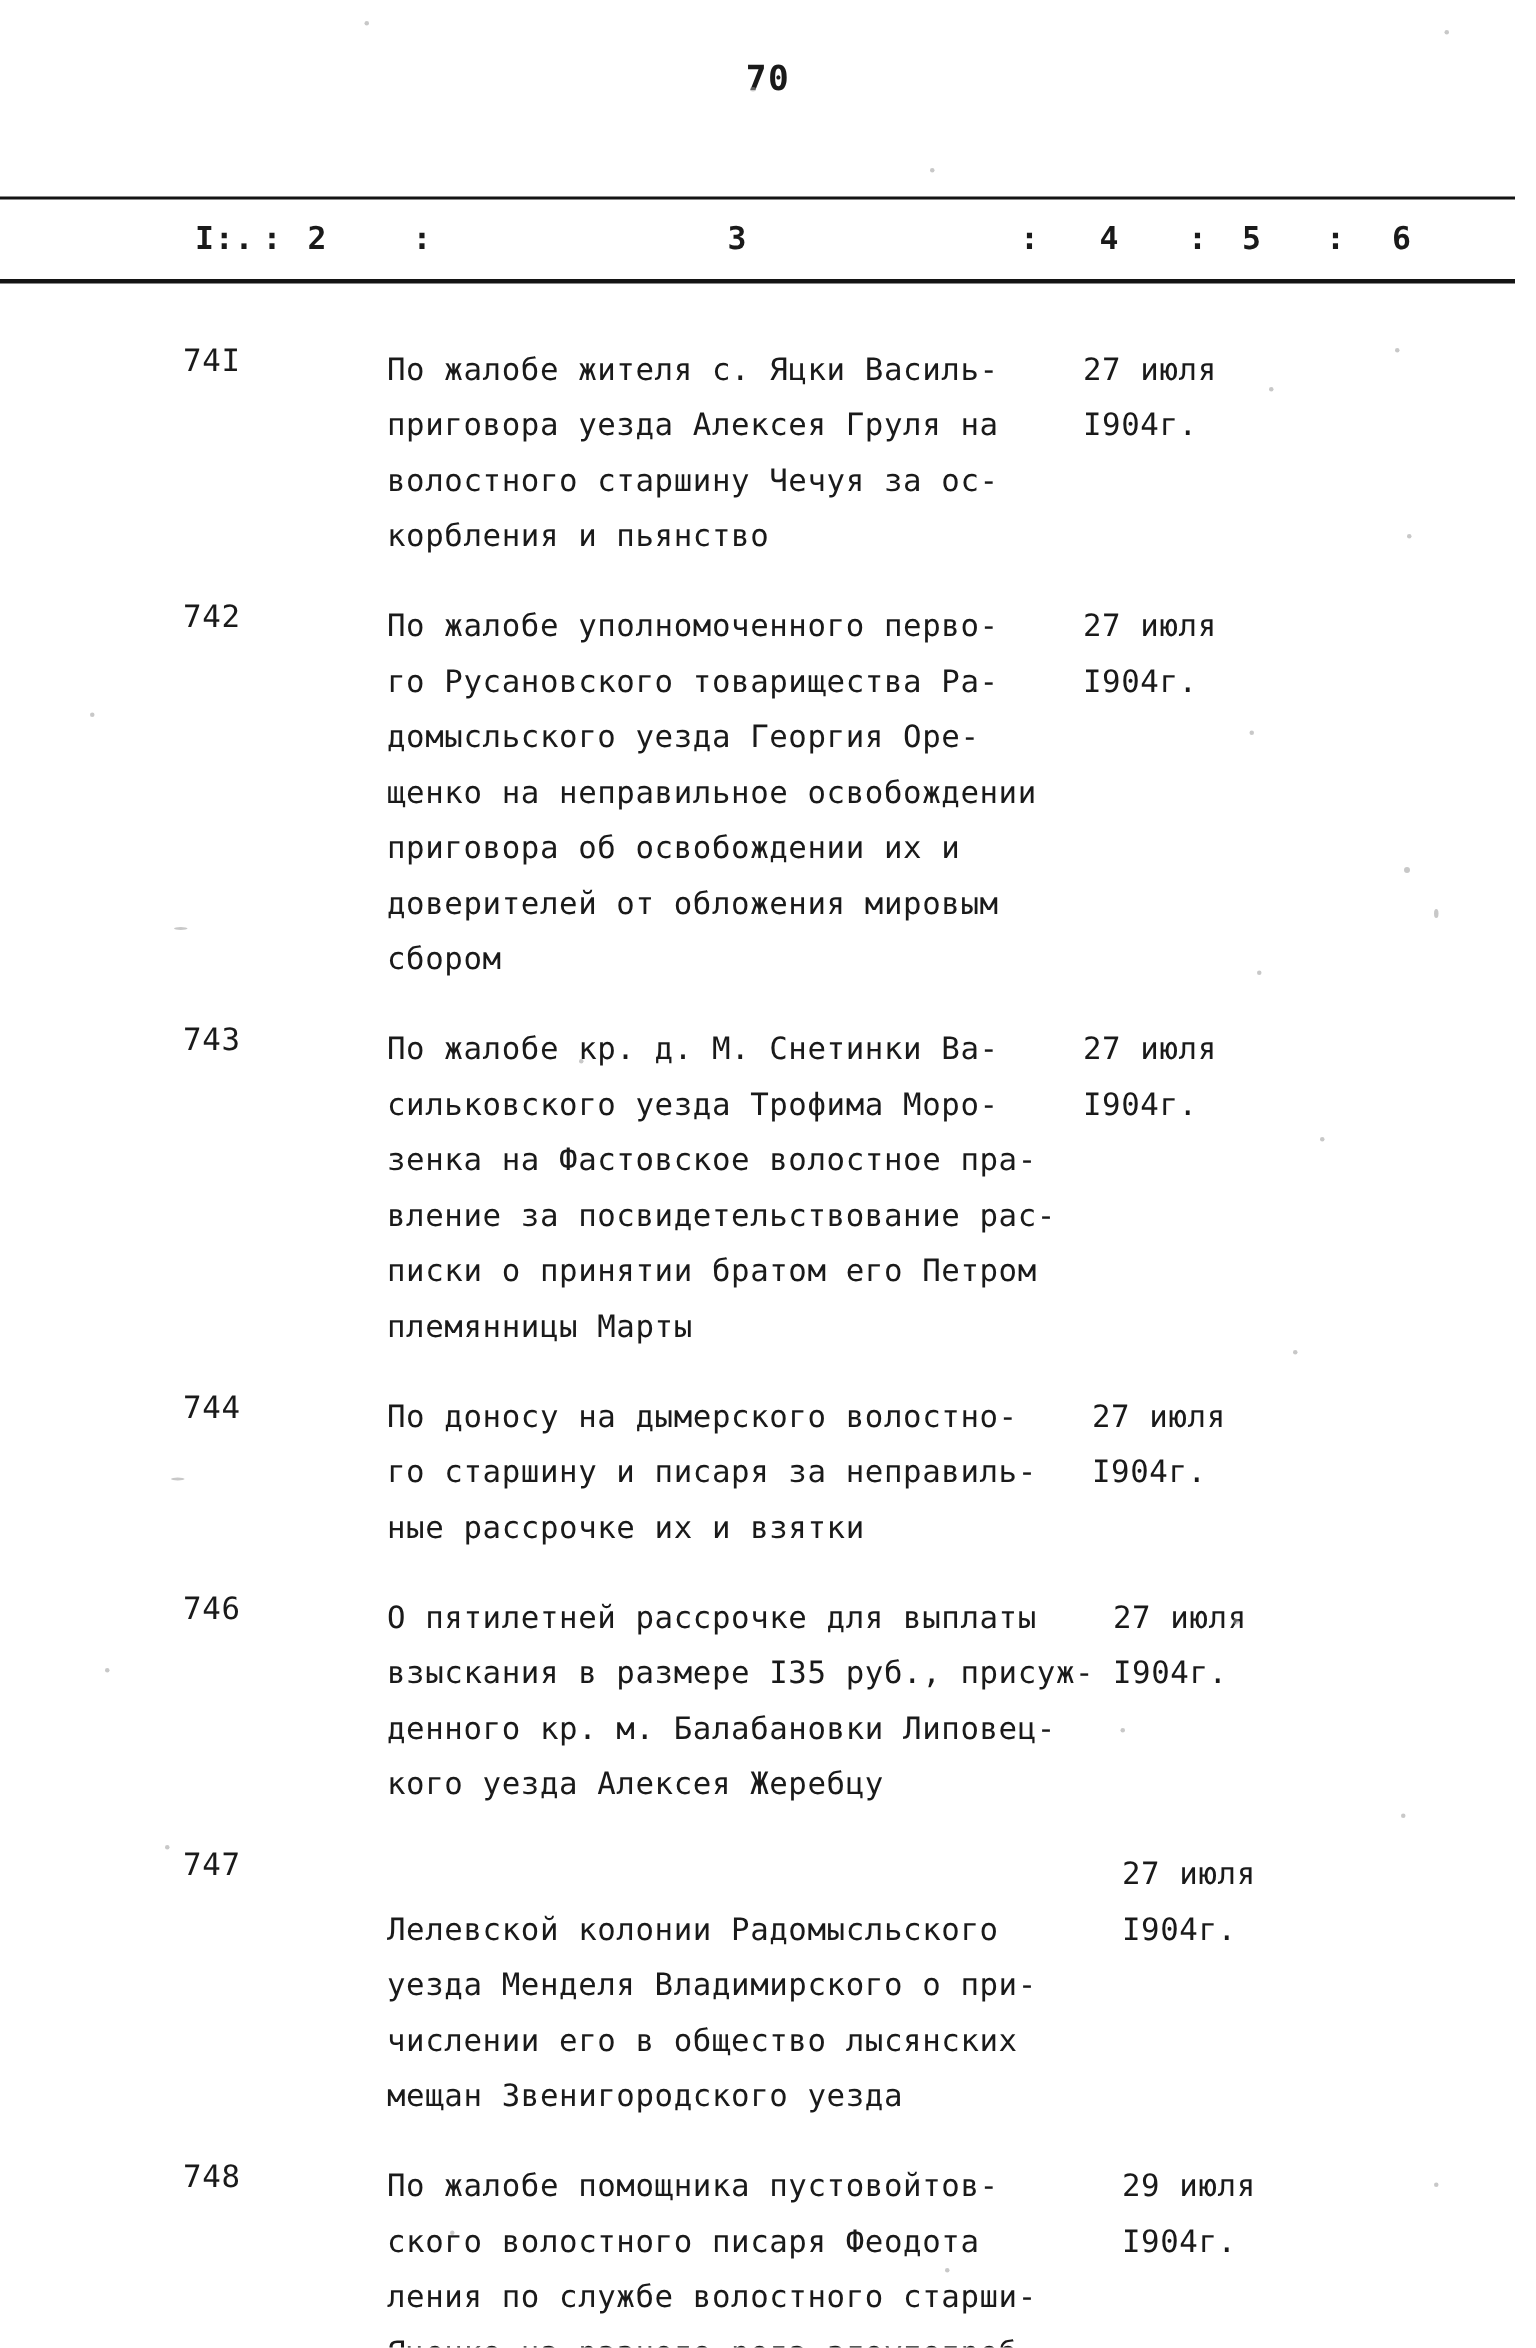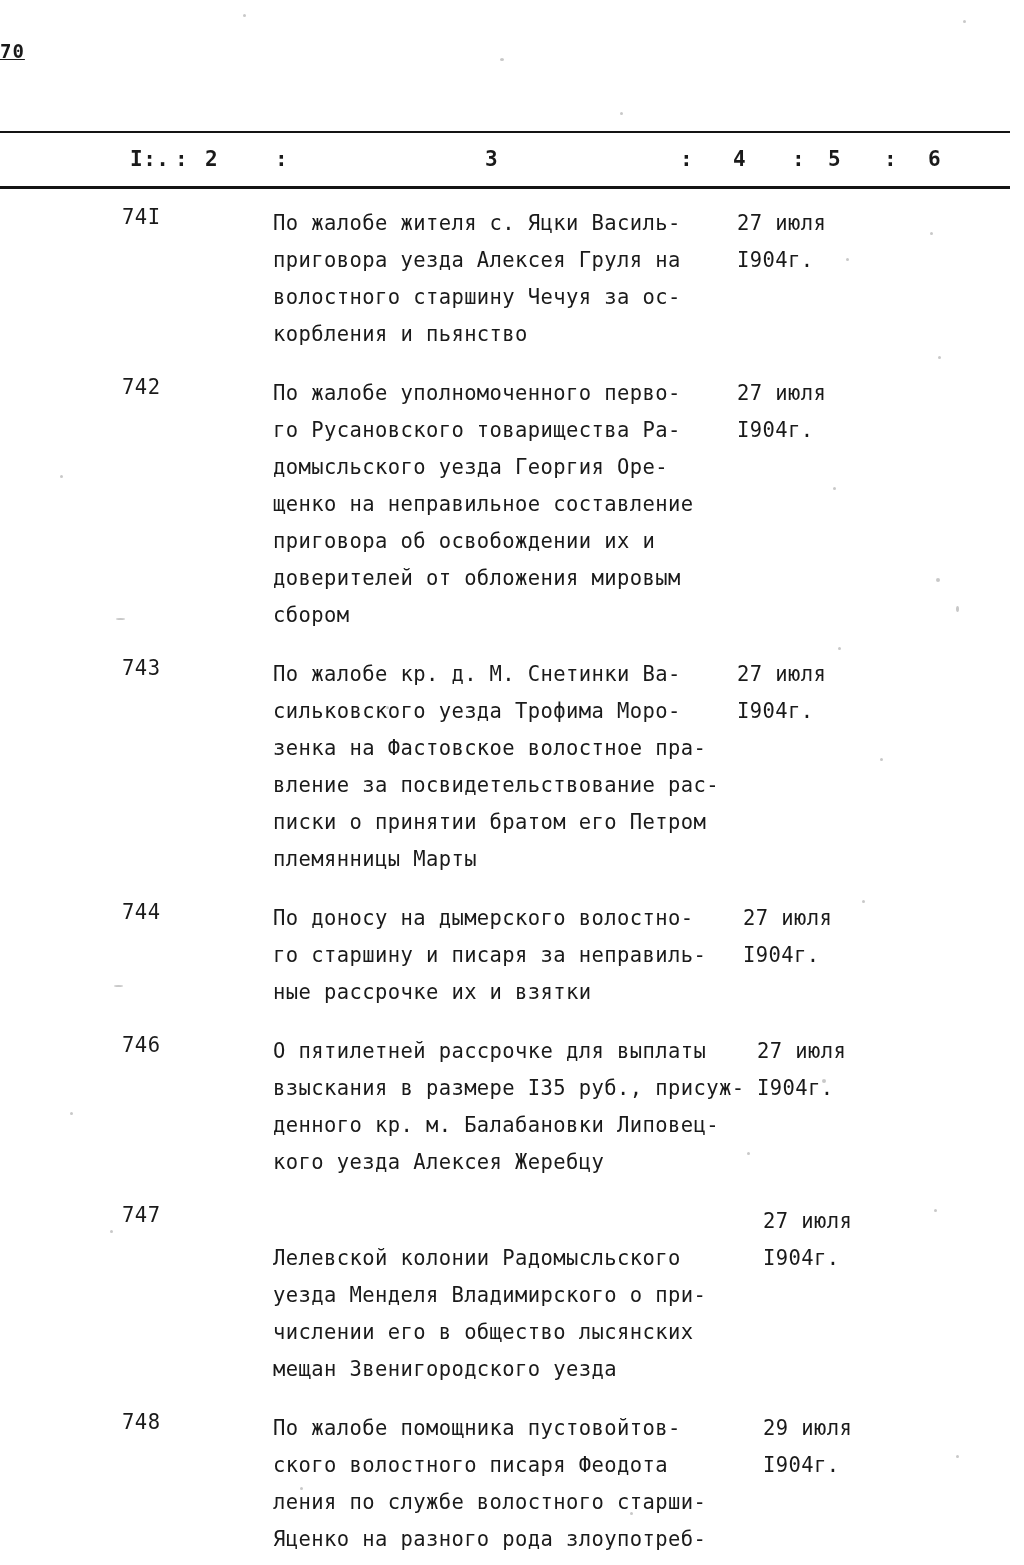--- a/index.html
+++ b/index.html
@@ -15,26 +15,25 @@
     color: #1a1a1a;
     overflow: hidden;
   }
 
   
   .page-number {
     position: absolute;
     top: 40px;
     left: 0;
     width: 1024px;
-    text-align: left;
-    font-size: 19px;
+    text-align: center;
+    font-size: 23px;
     letter-spacing: 1px;
     font-family: "DejaVu Sans Mono", monospace;
     font-weight: 600;
-    text-decoration: underline;
   }
 
   
   .rule {
     position: absolute;
     left: 0;
     width: 1010px;
     background: #141414;
   }
   .rule-top    { top: 131px; height: 2.4px; }
@@ -71,34 +70,34 @@
   
   .entries {
     position: absolute;
     top: 205px;
     left: 0;
     width: 1024px;
   }
   .entry {
     position: relative;
     margin-bottom: 22px;
-    padding-left: 15px;
   }
   .entry-number {
     position: absolute;
     left: 122px;
     top: 0;
     font-size: 20.5px;
     letter-spacing: 0.5px;
     white-space: pre;
   }
   .entry-body {
     position: relative;
     margin-left: 258px;
     width: 760px;
+    margin-top: 23px;
   }
   .line {
     position: relative;
     height: 37px;
     line-height: 37px;
     font-size: 20.5px;
     letter-spacing: 0.4px;
     white-space: pre;
   }
   .line .txt {
@@ -151,21 +150,21 @@
         <div class="line"><span class="txt">волостного старшину Чечуя за ос-</span></div>
         <div class="line"><span class="txt">корбления и пьянство</span></div>
       </div>
     </div>
     <div class="entry">
       <div class="entry-number">742</div>
       <div class="entry-body">
         <div class="line"><span class="txt">По жалобе уполномоченного перво-</span><span class="date" style="left: 464px;">27 июля</span></div>
         <div class="line"><span class="txt">го Русановского товарищества Ра-</span><span class="date" style="left: 464px;">I904г.</span></div>
         <div class="line"><span class="txt">домысльского уезда Георгия Оре-</span></div>
-        <div class="line"><span class="txt">щенко на неправильное составление</span></div>
+        <div class="line"><span class="txt">щенко на неправильное освобождении</span></div>
         <div class="line"><span class="txt">приговора об освобождении их и</span></div>
         <div class="line"><span class="txt">доверителей от обложения мировым</span></div>
         <div class="line"><span class="txt">сбором</span></div>
       </div>
     </div>
     <div class="entry">
       <div class="entry-number">743</div>
       <div class="entry-body">
         <div class="line"><span class="txt">По жалобе кр. д. М. Снетинки Ва-</span><span class="date" style="left: 464px;">27 июля</span></div>
         <div class="line"><span class="txt">сильковского уезда Трофима Моро-</span><span class="date" style="left: 464px;">I904г.</span></div>

